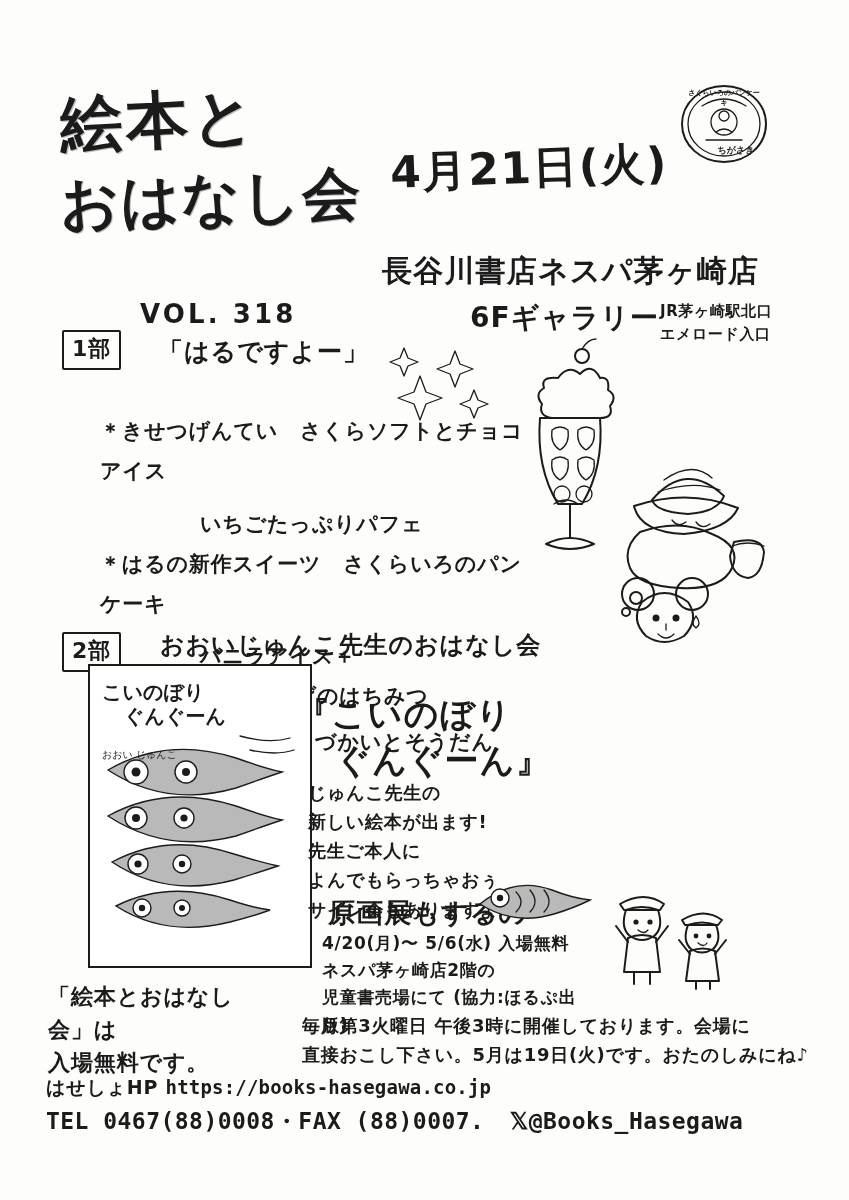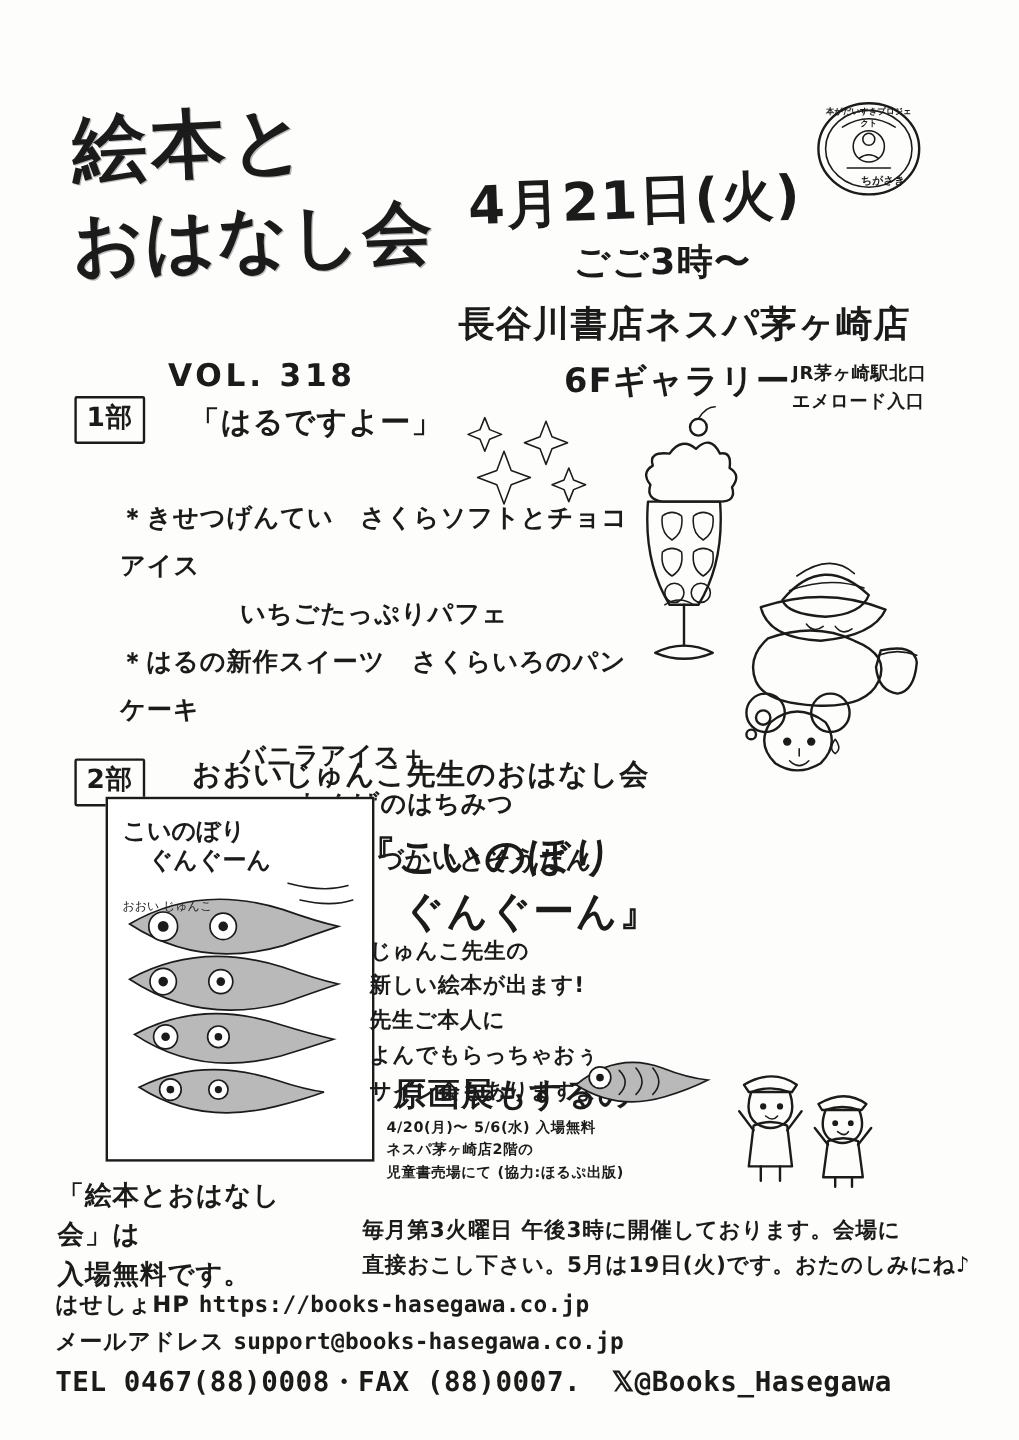--- a/index.html
+++ b/index.html
@@ -133,21 +133,21 @@
 
   
   #menu {
     left: 100px;
     top: 412px;
     width: 430px;
     font-size: 21px;
     font-weight: 700;
     line-height: 1.9;
   }
-  #menu .ind2 { padding-left: 100px; }
+  #menu .ind2 { padding-left: 100px; margin-top: 13px; }
   #menu .ind3 { padding-left: 150px; }
   #menu .last { padding-left: 14px; margin-top: 6px; }
 
   
   #p2mid {
     left: 308px;
     top: 778px;
     width: 230px;
     font-size: 18px;
     font-weight: 700;
@@ -156,21 +156,21 @@
   #genga {
     left: 328px;
     top: 896px;
     font-size: 27px;
     font-weight: 800;
   }
   #genga-sub {
     left: 322px;
     top: 930px;
     width: 260px;
-    font-size: 12px;
+    font-size: 17px;
     font-weight: 700;
     line-height: 1.6;
   }
 
   
   #free-note {
     left: 48px;
     top: 980px;
     width: 230px;
     font-size: 22px;
@@ -248,26 +248,25 @@
   <div class="abs" id="stamp">
     <svg width="104" height="84" viewBox="0 0 104 84">
       <ellipse class="ink" cx="52" cy="42" rx="42" ry="38"></ellipse>
       <ellipse class="ink-thin" cx="52" cy="42" rx="36" ry="32"></ellipse>
       <circle class="ink-thin" cx="52" cy="40" r="13"></circle>
       <circle class="ink-thin" cx="52" cy="34" r="5"></circle>
       <path class="ink-thin" d="M44 50 q8 -6 16 0"></path>
       <path class="ink-thin" d="M34 58 h36"></path>
       <path class="ink-thin" d="M30 24 q22 -14 44 0"></path>
     </svg>
-    <div style="position:absolute;left:14px;top:6px;width:76px;text-align:center;font-size:7px;font-weight:700;">本がだいすきプロジェクト</div>
+    <div style="position:absolute;left:14px;top:6px;width:76px;text-align:center;font-size:7px;font-weight:700;">さくらいろのパンケーキ</div>
     <div style="position:absolute;left:32px;top:62px;width:64px;text-align:center;font-size:9px;font-weight:700;">ちがさき</div>
   </div>
 
   <div class="abs hw" id="date">4月21日(火)</div>
-  <div class="abs hw" id="time">ごご3時〜</div>
   <div class="abs hw" id="venue">長谷川書店ネスパ茅ヶ崎店</div>
   <div class="abs hw" id="venue2">6Fギャラリー</div>
   <div class="abs hw" id="access">
     <div>JR茅ヶ崎駅北口</div>
     <div>エメロード入口</div>
   </div>
 
   <div class="abs part-box hw" id="part1-box">1部</div>
   <div class="abs hw" id="part1-title">「はるですよー」</div>
 
@@ -465,22 +464,18 @@
     <div>毎月第3火曜日 午後3時に開催しております。会場に</div>
     <div>直接おこし下さい。5月は19日(火)です。おたのしみにね♪</div>
   </div>
 
   <div class="abs hw" id="contact">
     <div>
       <span>はせしょHP</span>
       <span class="mono">https://books-hasegawa.co.jp</span>
     </div>
     <div>
-      <span>メールアドレス</span>
-      <span class="mono">support@books-hasegawa.co.jp</span>
-    </div>
-    <div>
       <span class="big mono">TEL 0467(88)0008・FAX (88)0007.</span>
       <span class="big mono" style="padding-left:18px;">𝕏@Books_Hasegawa</span>
     </div>
   </div>
 
 </div>
 
 </body></html>

